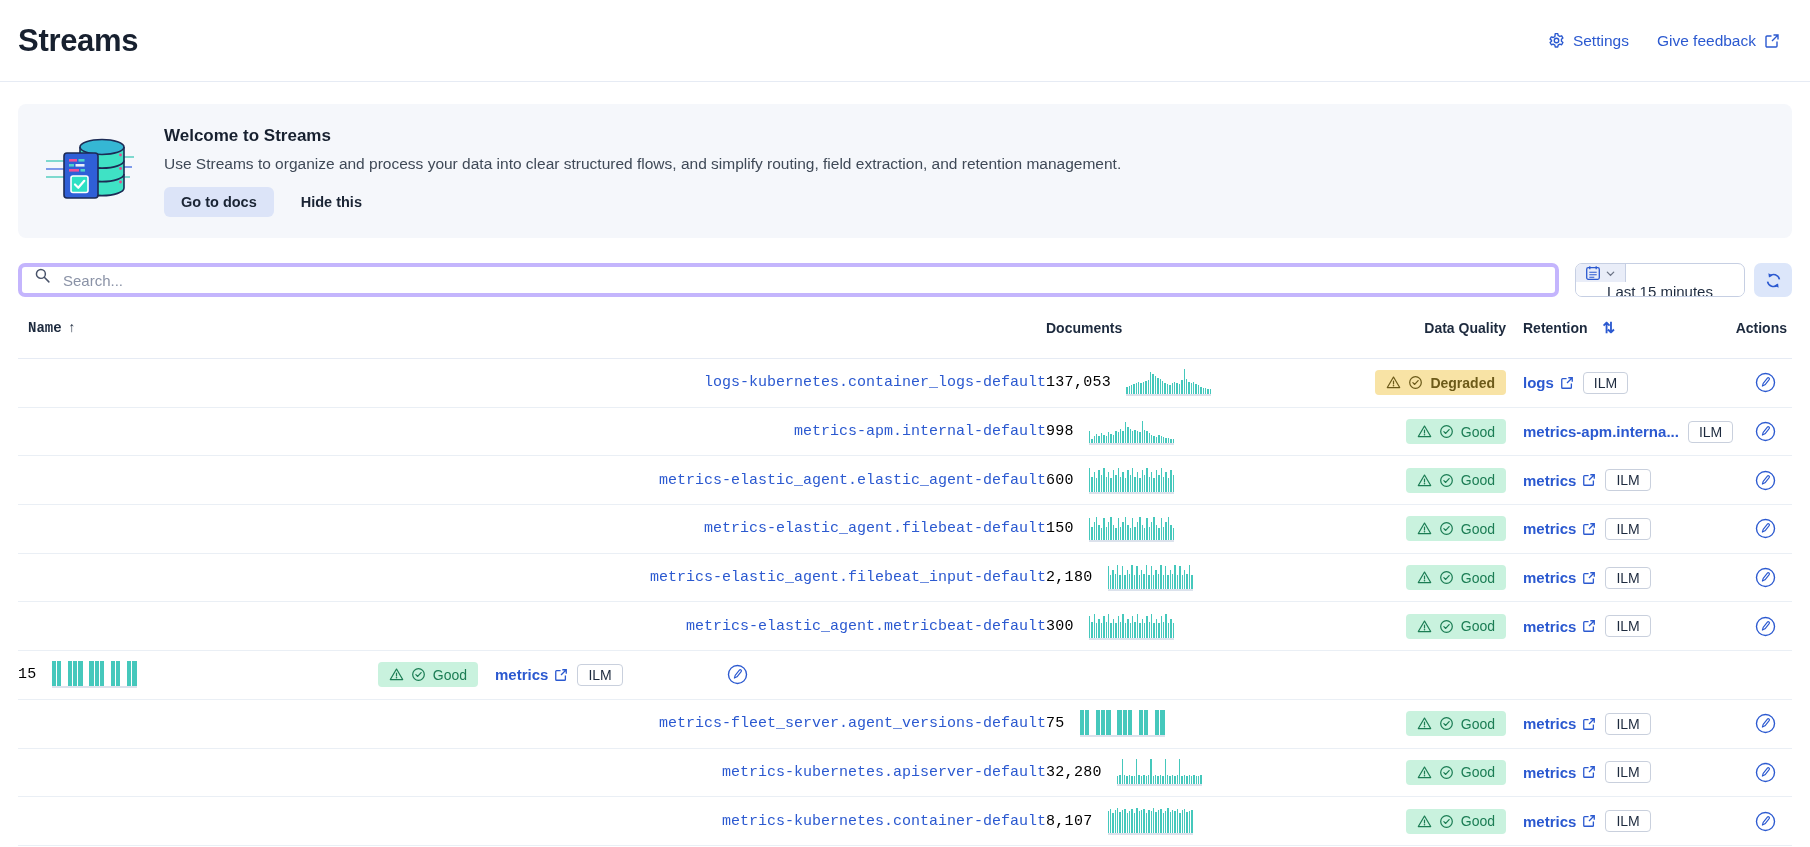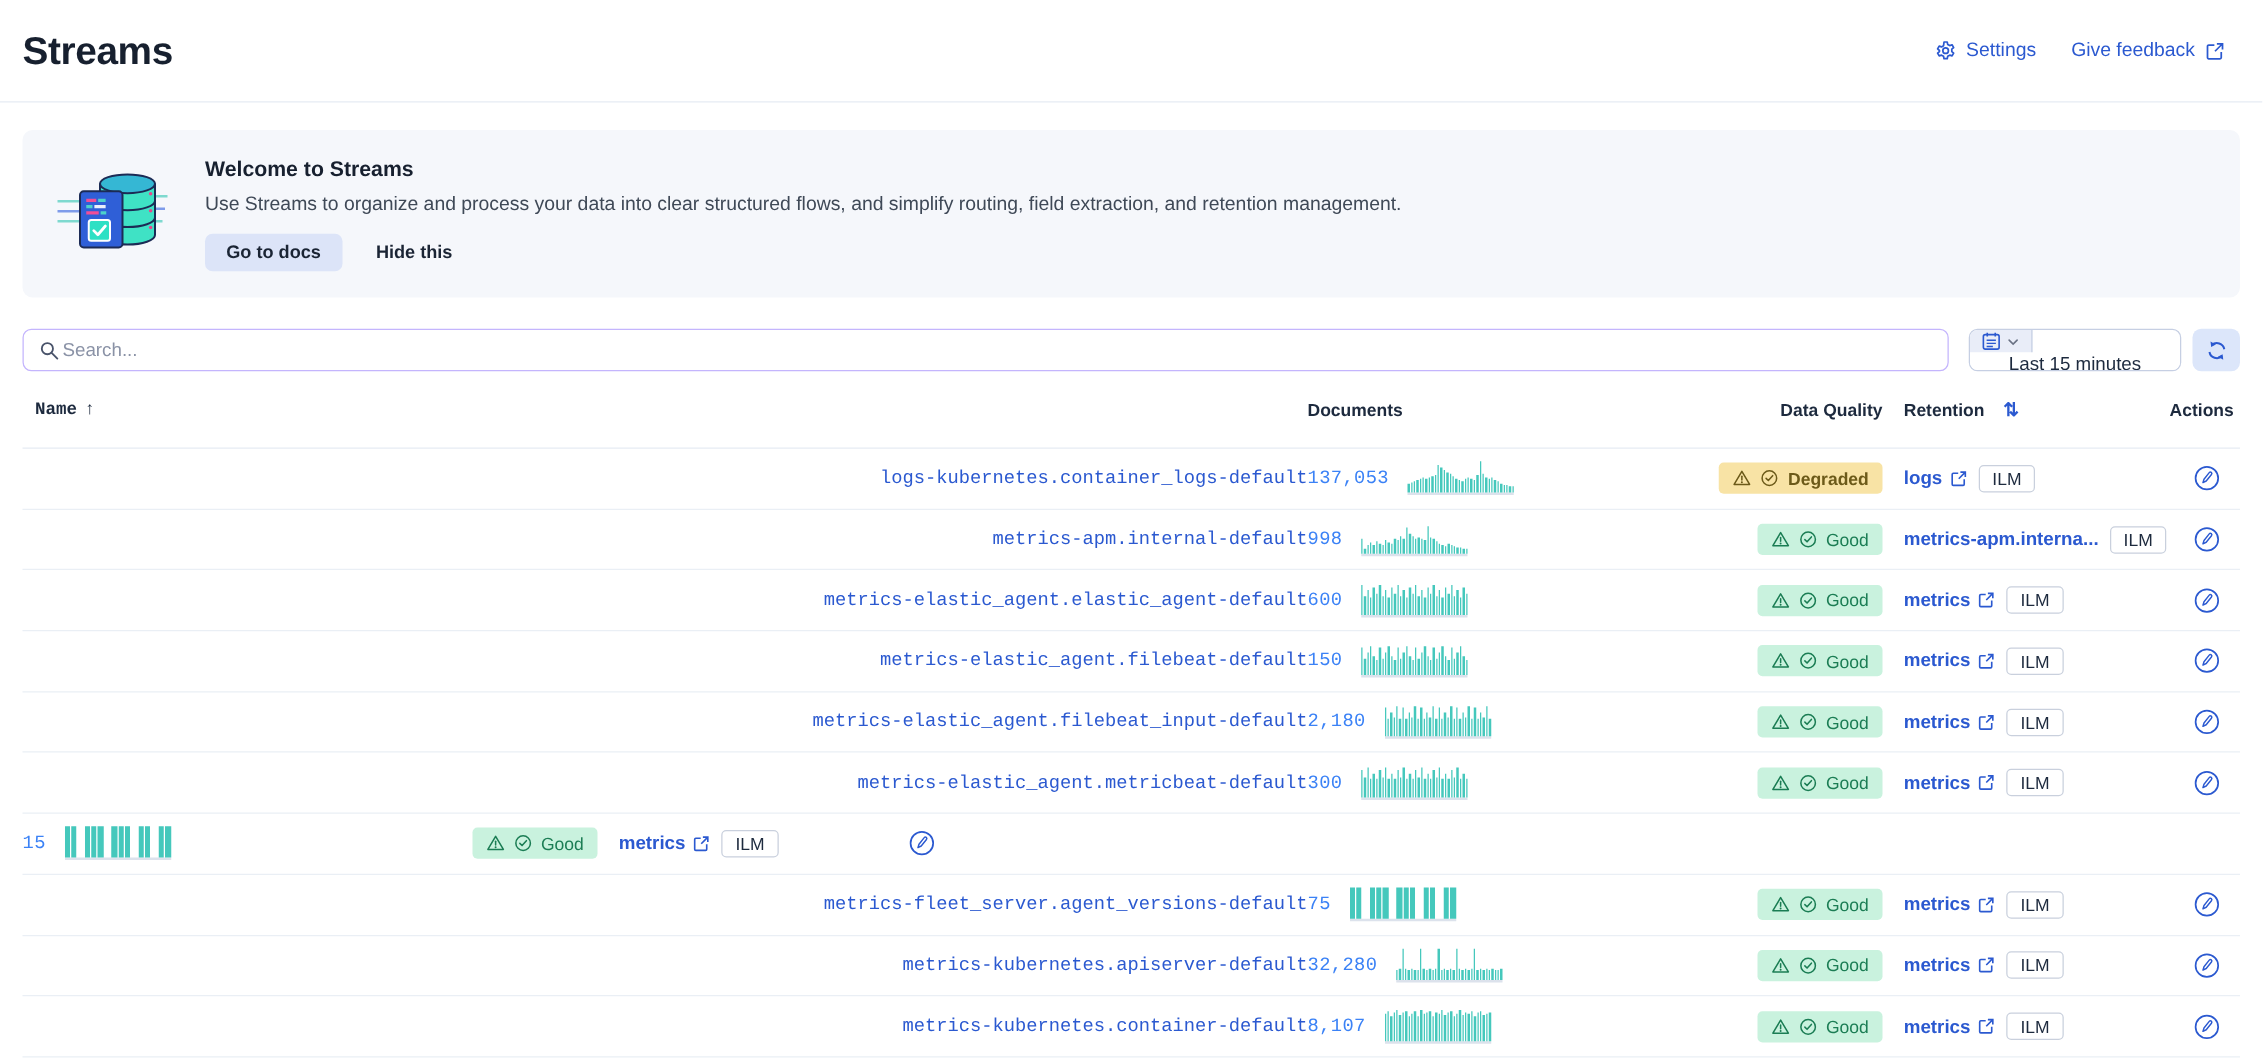--- a/index.html
+++ b/index.html
@@ -24,22 +24,22 @@
   .welcome-body { margin-left:28px; }
   .welcome-title { font-size:17px; font-weight:700; margin:0 0 9px; color:#17202F; }
   .welcome-desc { font-size:15.5px; margin:0 0 14px; color:#3F4957; }
   .welcome-actions { display:flex; align-items:center; gap:27px; }
   .docs-btn { background:#DCE4F8; border:none; border-radius:6px; height:30px; padding:0 17px;
               font-family:inherit; font-size:14.5px; font-weight:600; color:#1A2434; cursor:pointer; }
   .hide-link { font-size:14.5px; font-weight:600; color:#1A2434; }
 
   
   .toolbar { display:flex; margin:25px 18px 0; height:34px; }
-  .search-box { flex:1; border:1px solid #c4b5fd; border-radius:7px; background:#fff;
-                display:flex; align-items:center; padding:0 12px; }
+  .search-box { flex:1; border:4px solid #c4b5fd; border-radius:7px; background:#fff;
+                display:flex; gap:10px; padding:0 12px; }
   .search-box input { border:none; outline:none; flex:1; font-family:inherit; font-size:15px; color:#1D2A3E; background:transparent; }
   .search-box input::placeholder { color:#8A92A6; }
   .time-controls { display:flex; gap:9px; margin-left:16px; }
   .datepicker { display:flex; width:170px; border:1px solid #C6CFE3; border-radius:7px; overflow:hidden;flex-direction:column; }
   .dp-left { width:50px; background:#E9EDF8; border:none; border-right:1px solid #C6CFE3;
              display:flex; align-items:center; justify-content:center; gap:4px; cursor:pointer; }
   .dp-right { flex:1; background:#fff; border:none; font-family:inherit; font-size:15px; color:#1D2A3E; cursor:pointer; }
   .refresh-btn { width:38px; background:#DCE6FA; border:none; border-radius:7px;
                  display:flex; align-items:center; justify-content:center; cursor:pointer; }
 
@@ -55,21 +55,21 @@
   .c-docs { width:310px; justify-content:flex-start; }
   .c-quality { width:150px; justify-content:flex-end; }
   .c-retention { width:224px; padding-left:17px; gap:9px; }
   .c-actions { width:62px; justify-content:flex-end; }
   .thead .c-actions { padding-right:5px; }
   .trow  .c-actions { padding-right:16px; }
   .sort-asc { margin-left:6px; font-size:14px; color:#1D2A3E; }
   .sort-both { margin-left:6px; font-size:15px; color:#2B59D0; }
 
   .name-link { color:#2B59D0; font-size:15px; font-weight:500; }
-  .doc-count { font-family:"Liberation Mono","DejaVu Sans Mono",monospace; font-size:15px; color:#3b82f6; letter-spacing:0.3px; }
+  .doc-count { font-family:"Liberation Mono","DejaVu Sans Mono",monospace; font-size:15px; color:#000000; letter-spacing:0.3px; }
   .spark { width:85px; height:27px; margin-left:15px; display:flex; align-items:flex-end; gap:1px;
            border-bottom:2px solid #DCE2EC; }
   .spark i { flex:1; background:#45C8BC; }
 
   .badge { display:inline-flex; align-items:center; gap:7px; height:25px; padding:0 11px;
            border-radius:4px; font-size:14px; font-weight:500; }
   .badge.degraded { background:#F8E3A5; color:#6C5A19;font-weight:bold; }
   .badge.good { background:#C9F2DE; color:#1B7D54; }
   .badge.degraded .icon-good { display:none; }
   .badge.good .icon-warn { display:none; }

